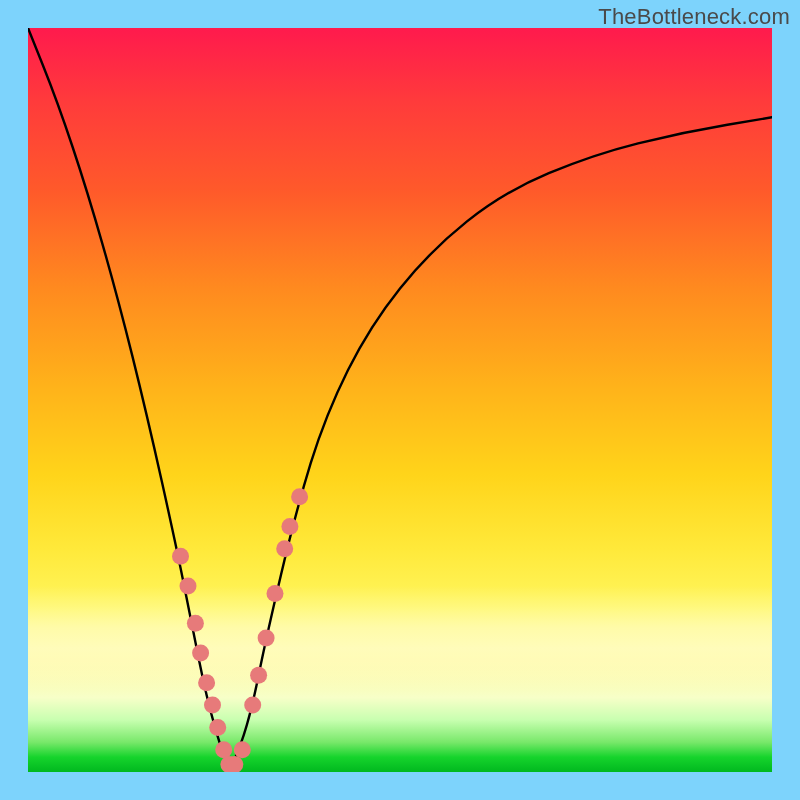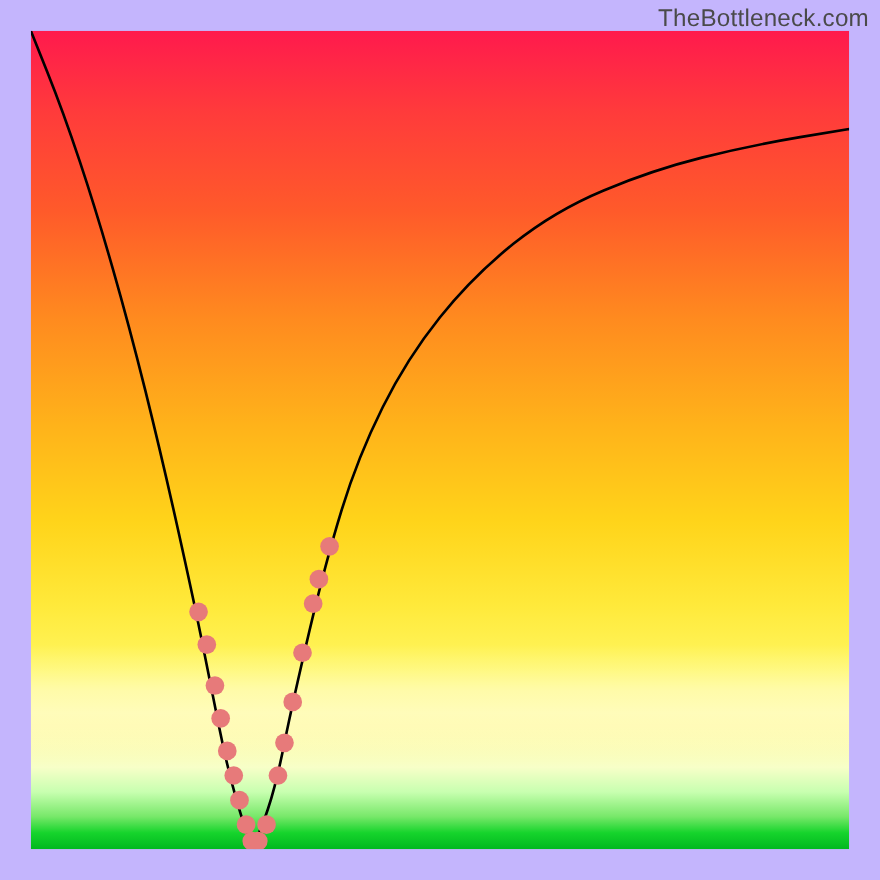--- a/index.html
+++ b/index.html
@@ -6,21 +6,21 @@
     margin: 0;
     padding: 0;
     width: 800px;
     height: 800px;
     overflow: hidden;
     font-family: Arial, Helvetica, sans-serif;
   }
   .frame {
     width: 800px;
     height: 800px;
-    background: #c4b5fd;
+    background: #7dd3fc;
     position: relative;
     box-sizing: border-box;
   }
   .plot-area {
     position: absolute;
     left: 28px;
     top: 28px;
     width: 744px;
     height: 744px;
     overflow: hidden;

